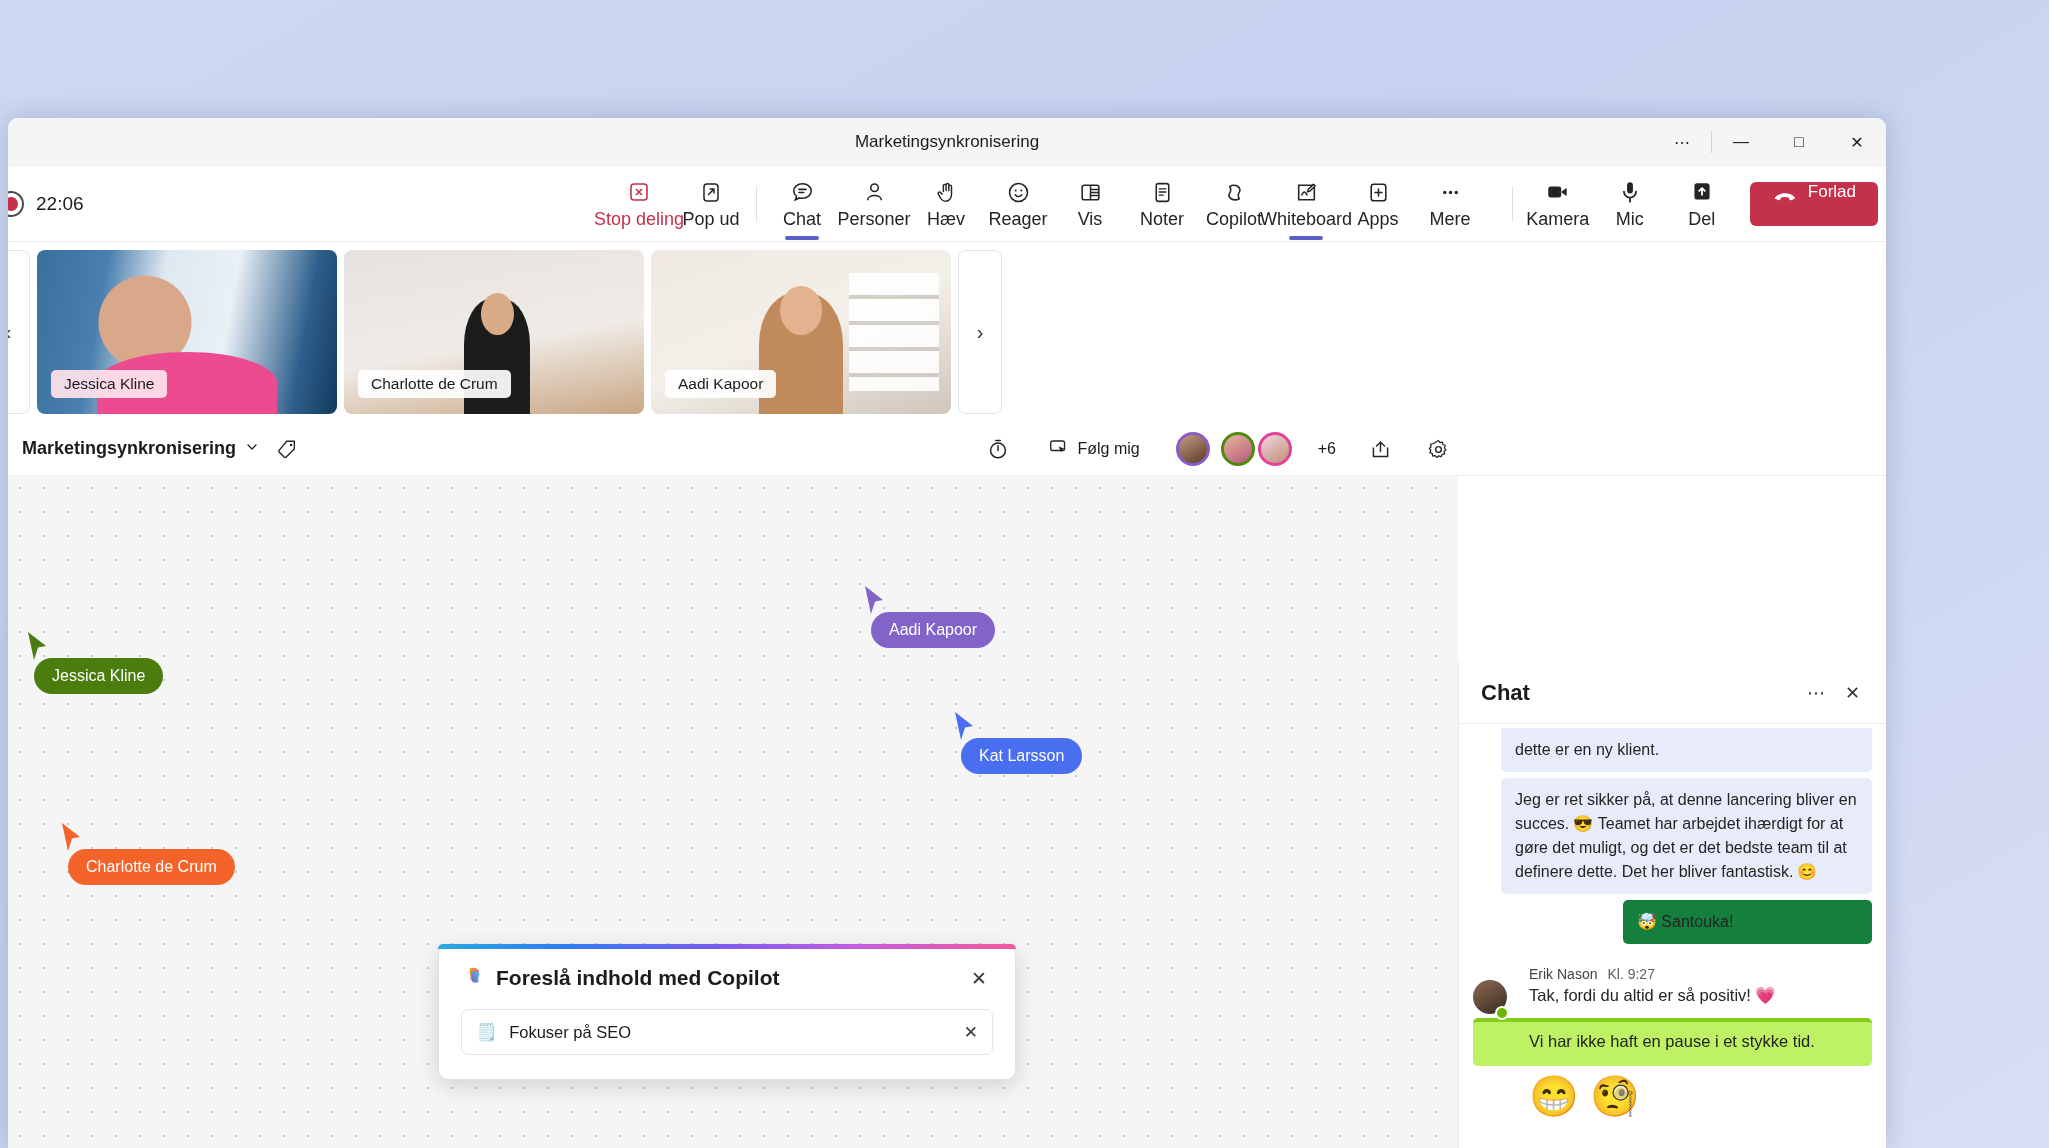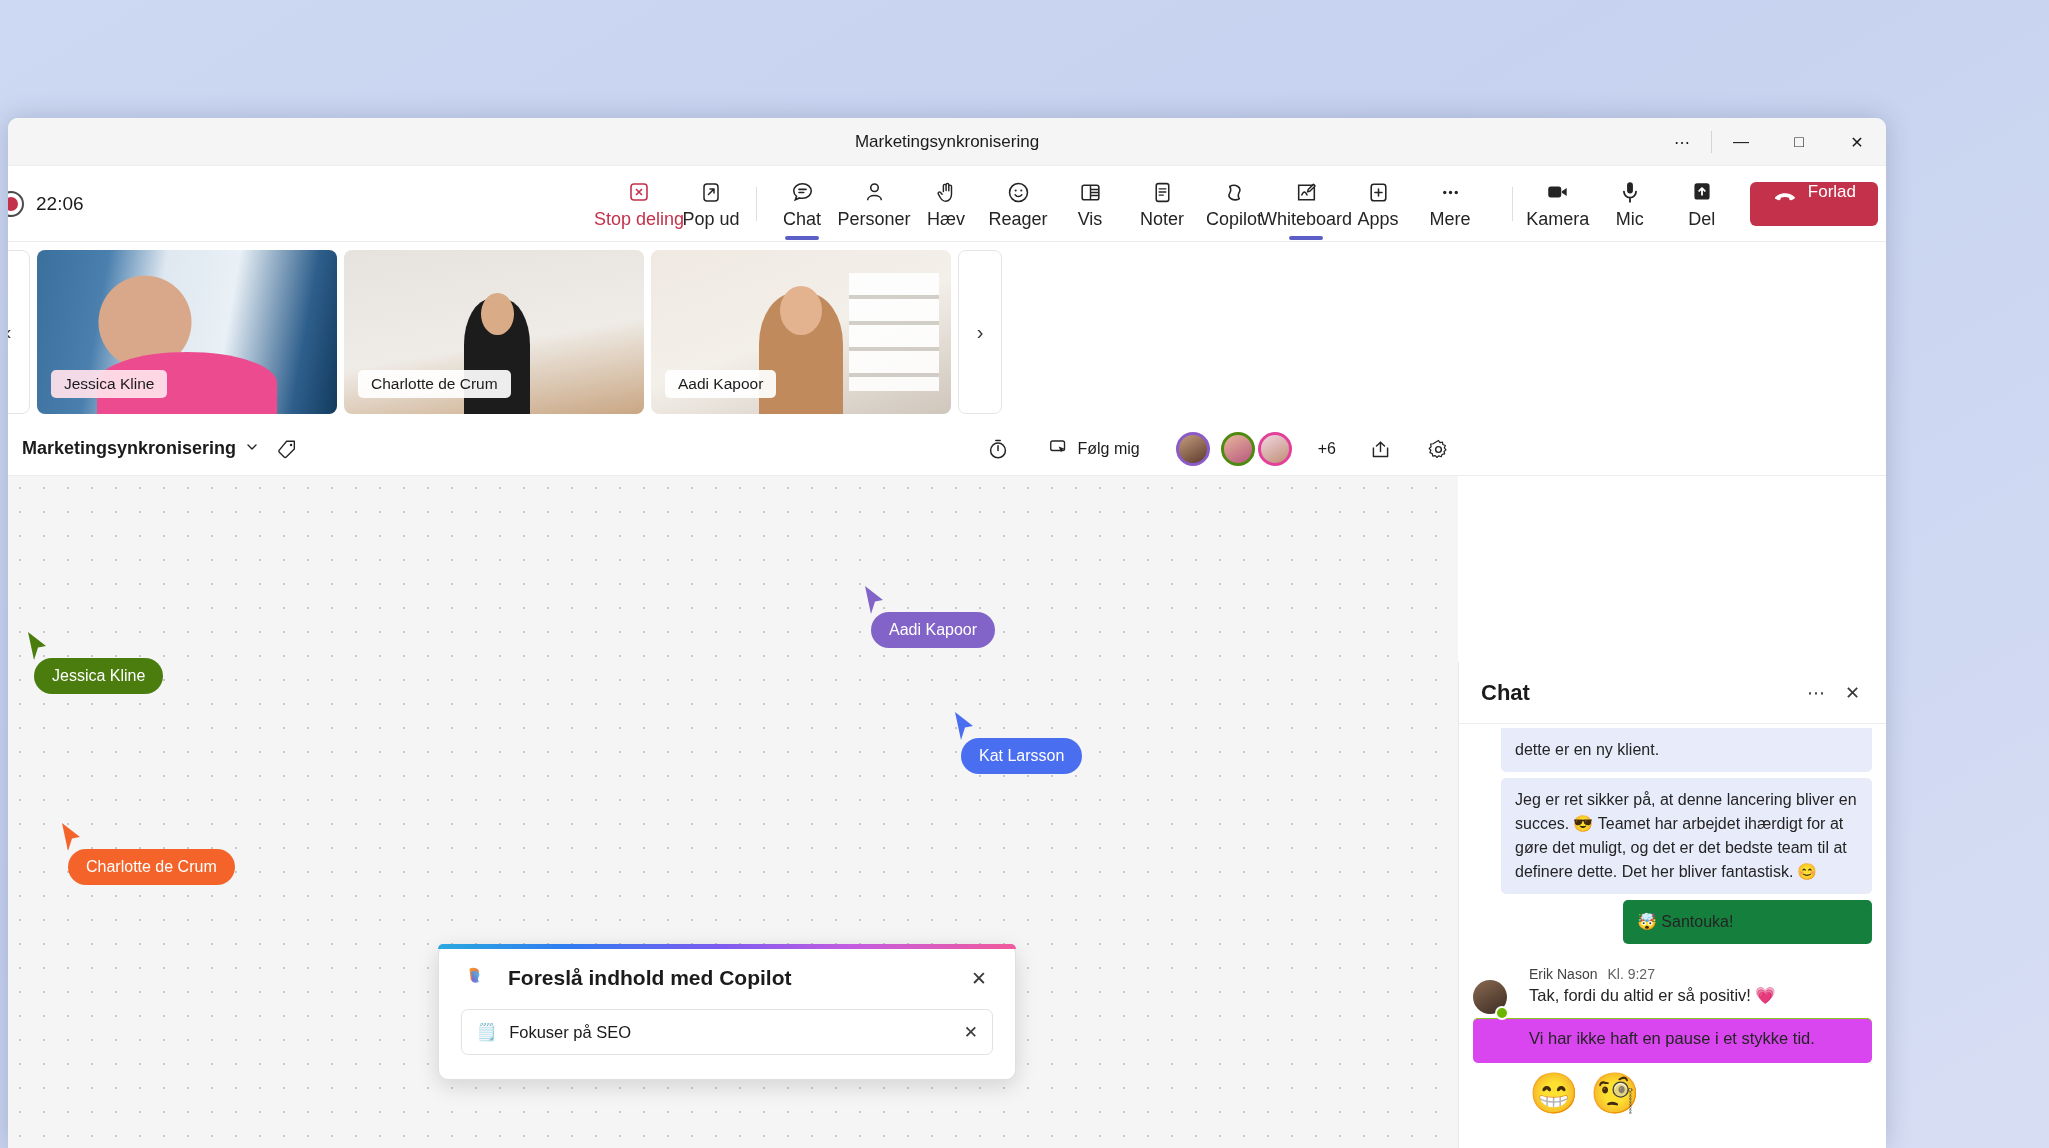--- a/index.html
+++ b/index.html
@@ -185,21 +185,21 @@
     background: #fff; border-radius: 10px;
     border: 1px solid #e0e0e0;
     box-shadow: 0 6px 22px rgba(0,0,0,.14);
     padding: 18px 22px 14px 22px;
   }
   #copilot::before {
     content:""; position:absolute; left:-1px; right:-1px; top:-1px; height:5px;
     border-radius: 10px 10px 0 0;
     background: linear-gradient(90deg,#2aa8e0 0%,#2f7cf0 22%,#7a5cf0 48%,#c45ce0 72%,#f05a9b 100%);
   }
-  #copilot .hdr { display:flex; align-items:center; gap:21px; margin-bottom: 16px; }
+  #copilot .hdr { display:flex; align-items:center; gap:9px; margin-bottom: 16px; }
   #copilot .hdr .t { font-size: 21px; font-weight: 700; color:#1b1b1b; flex:1; }
   #copilot .close { font-size:19px; color:#3a3a3a; cursor:default; padding: 2px 6px;}
   #prompt {
     background:#f5f5f5; border:1px solid #e8e8e8; border-radius:7px;
     padding: 14px 16px; font-size:16.5px; line-height:1.5; color:#616161;
     margin-bottom: 14px;
   }
   .sug {
     display:flex; align-items:center; gap:12px;
     border:1px solid #e2e2e2; border-radius:7px;
@@ -234,22 +234,22 @@
   .msg .avi { width:34px; height:34px; border-radius:50%; }
   .avi.erik { background: linear-gradient(150deg,#8a6a52,#3b2b22); }
   .msg .pres {
     position:absolute; left:22px; bottom:-2px; width:14px; height:14px;
     border-radius:50%; background:#6bb700; border:2px solid #fff;
   }
   .msg .card { flex:1; background:#fff; border-radius:5px; padding: 6px 12px 10px 12px; }
   .msg .meta { font-size:14px; color:#616161; margin-bottom:2px; }
   .msg .meta b { color:#424242; font-weight:400; margin-right:10px; }
   .msg .txt { font-size:16.5px; line-height:1.45; color:#242424; }
-  .follow-card { background:#d946ef; border-radius:5px; padding:8px 12px 12px 56px;
-                 font-size:16.5px; color:#242424; line-height:1.45; border-top:1px solid #84cc16;}
+  .follow-card { background:#bef264; border-radius:5px; padding:8px 12px 12px 56px;
+                 font-size:16.5px; color:#242424; line-height:1.45; border-top:4px solid #84cc16;}
   .reacts { display:flex; gap:12px; padding: 10px 0 0 56px; font-size: 40px; line-height:1; }
   #reply-box {
     margin: 8px 14px 0 14px; border:1px solid #e3e3e3; border-radius:6px;
     padding: 14px 14px; font-size:16.5px; color:#424242; background:#fff;
     flex:none;
   }
 </style>
 </head>
 <body>
 

